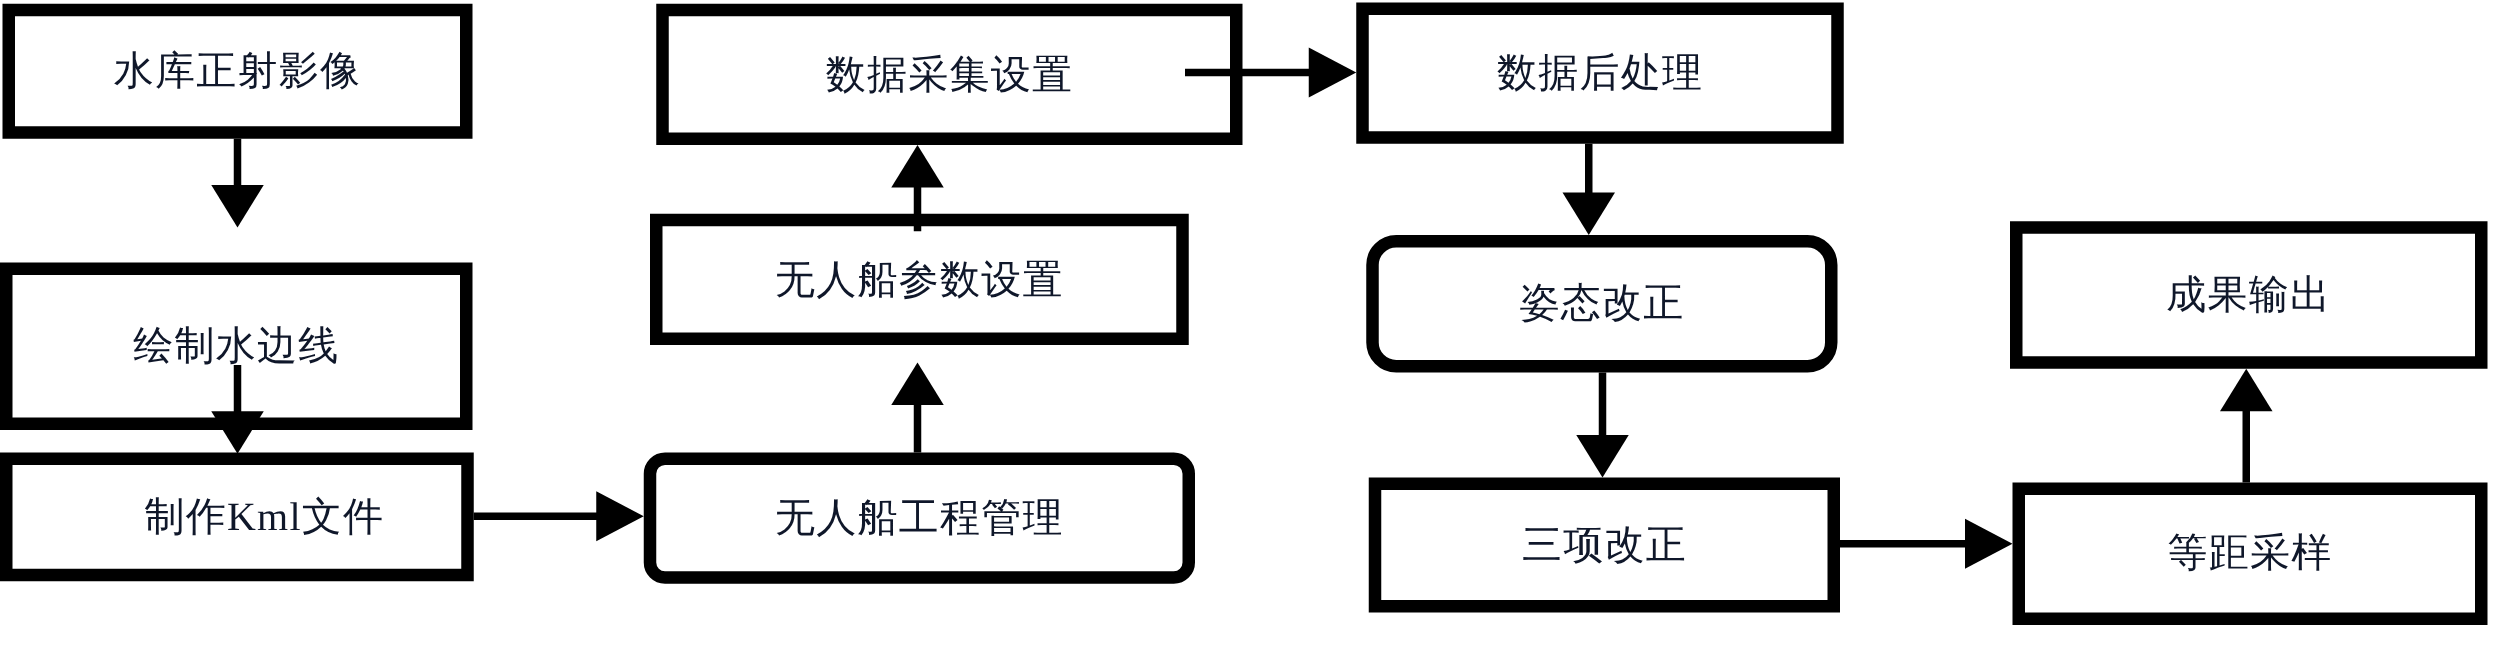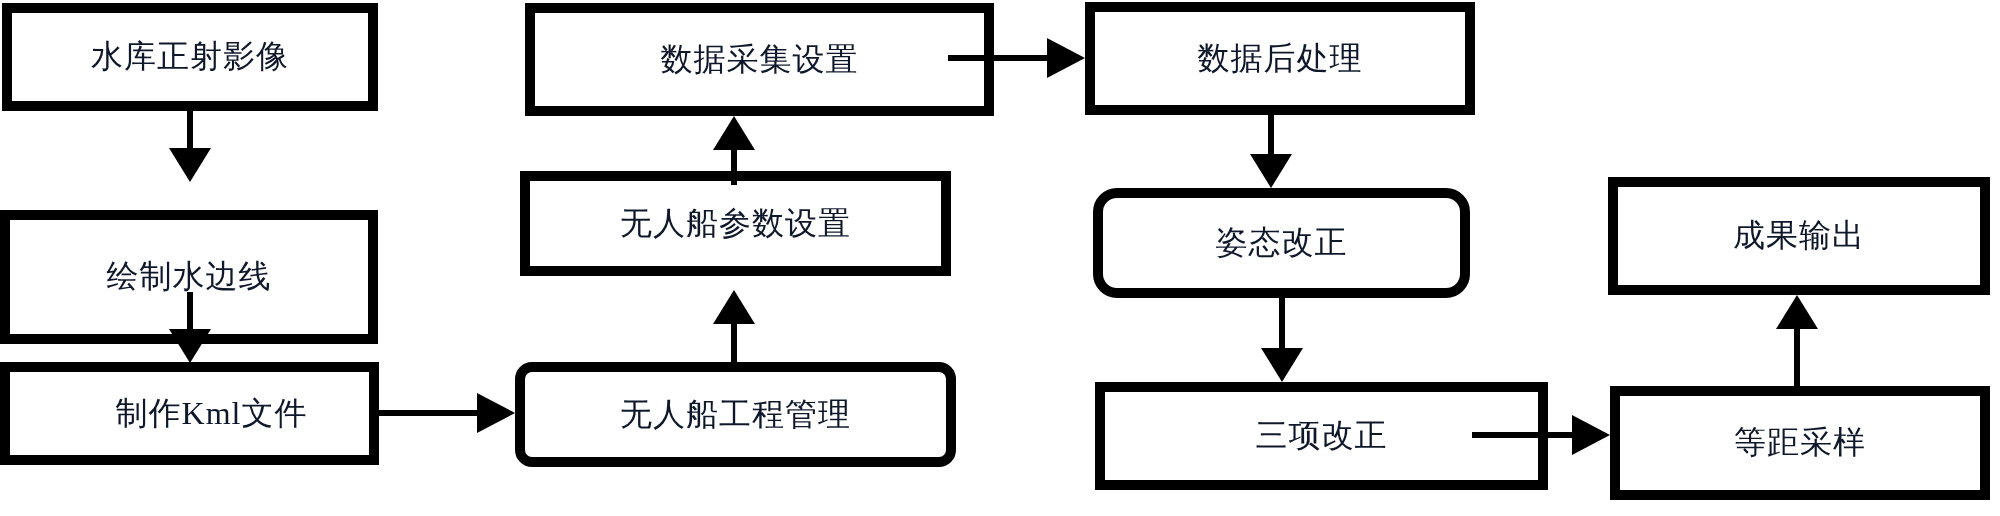--- a/index.html
+++ b/index.html
@@ -32,21 +32,21 @@
   .b1  { left: 2px;    top: 3px;   width: 376px; height: 108px; }
   .b2  { left: 0px;    top: 182px; width: 378px; height: 134px; margin-top: 28px; }
   .b3  { left: 0px;    top: 362px; width: 379px; height: 103px; padding-left: 44px; }
   
   .b4  { left: 525px;  top: 3px;   width: 469px; height: 113px; }
   .b5  { left: 520px;  top: 171px; width: 431px; height: 105px; }
   .b6  { left: 515px;  top: 362px; width: 441px; height: 105px; border-radius: 17px; }
   
   .b7  { left: 1085px; top: 2px;   width: 390px; height: 113px; }
   .b8  { left: 1093px; top: 188px; width: 377px; height: 110px; border-radius: 24px; }
-  .b9  { left: 1095px; top: 382px; width: 453px; height: 108px; }
+  .b9  { left: 1095px; top: 382px; width: 377px; height: 108px; }
   
   .b10 { left: 1608px; top: 177px; width: 382px; height: 118px; font-family: Liberation Serif, serif; }
   .b11 { left: 1610px; top: 386px; width: 380px; height: 114px; align-items: center; }
 
   .shaft {
     position: absolute;
     background: #000000;
   }
   .head {
     position: absolute;

